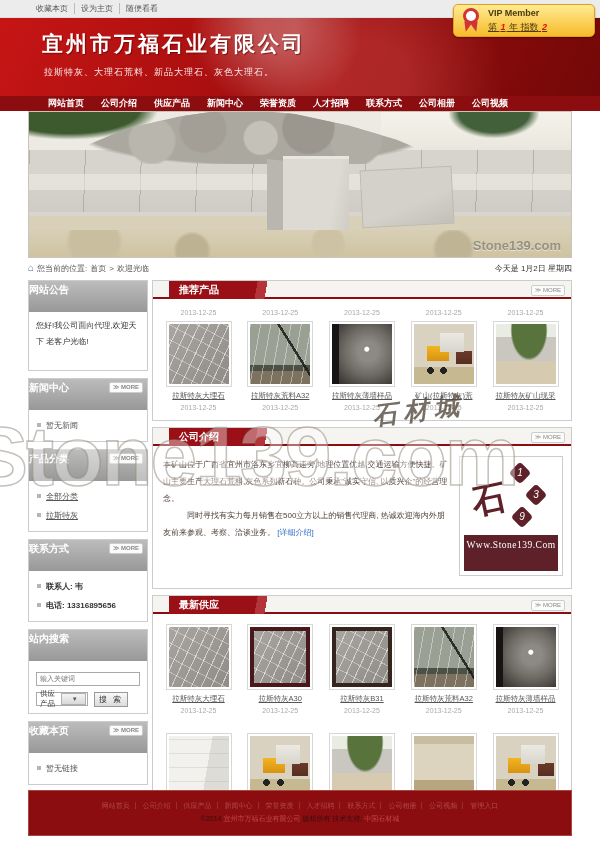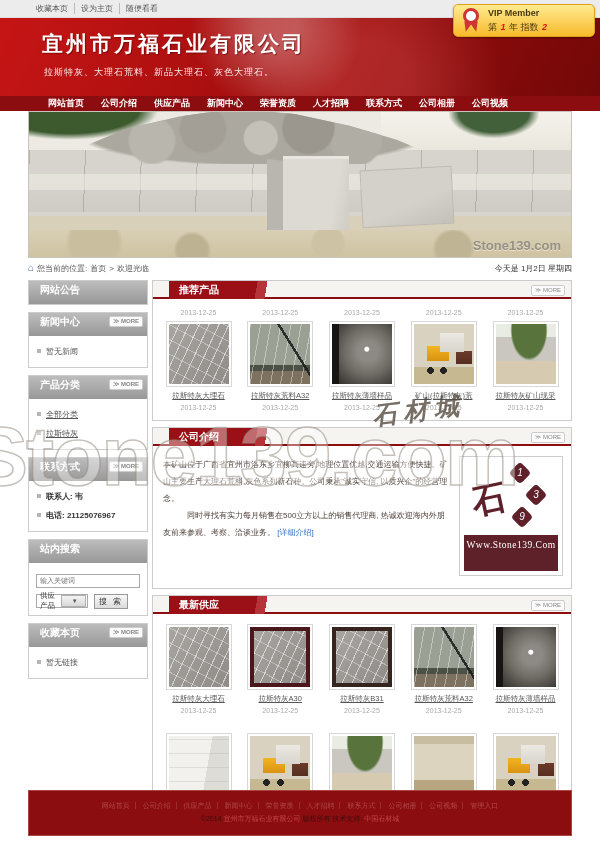--- a/index.html
+++ b/index.html
@@ -20,21 +20,21 @@
   .subtitle { position:absolute; left:44px; top:48px; font-size:9px; color:#fbe9e9; letter-spacing:1px; }
 
   
   .vip { position:absolute; right:5px; top:4px; width:142px; height:33px; background:linear-gradient(#ffeb92,#f7bb2b); border:1px solid #e2a11a; border-radius:5px; box-shadow:0 1px 2px rgba(0,0,0,0.35); display:flex; align-items:center; padding-left:8px; cursor:pointer; }
   .medal { position:relative; width:18px; height:26px; margin-right:8px; }
   .medal .ring { position:absolute; left:1px; top:0; width:16px; height:16px; border-radius:50%; background:#fff; border:3px solid #cf3333; }
   .medal .rib1, .medal .rib2 { position:absolute; top:14px; width:0; height:0; border-left:4px solid transparent; border-right:4px solid transparent; border-top:10px solid #d03434; }
   .medal .rib1 { left:1px; transform:rotate(14deg); }
   .medal .rib2 { left:9px; transform:rotate(-14deg); }
   .vip-l1 { font-size:9px; font-weight:bold; color:#4a3a10; }
-  .vip-l2 { font-size:9px; color:#4a3a10; margin-top:3px; }
+  .vip-l2 { font-size:9px; color:#4a3a10; margin-top:3px;text-decoration:underline; }
   .vip-num { color:#e01010; font-weight:bold; font-style:italic; padding:0 1px; }
 
   
   .nav { position:absolute; left:0; top:96px; width:600px; height:15px; background:#8b0d10; display:flex; align-items:center; padding-left:48px; }
   .nav a { font-size:9px; font-weight:bold; color:#fff; text-decoration:none; margin-right:17px; white-space:nowrap; cursor:pointer; }
 
   
   .banner { position:absolute; left:28px; top:111px; width:544px; height:147px; overflow:hidden; border:1px solid #c9c5bd; background:linear-gradient(180deg,#eceae3 0 30%, #d8d5ce 30% 72%, #d9d0ba 72% 100%); }
   .b-sky { position:absolute; right:0; top:0; width:190px; height:42px; background:linear-gradient(#f4f2ea,#e8e6dc); }
   .b-treeL { position:absolute; left:-20px; top:-14px; width:150px; height:42px; background:radial-gradient(ellipse at 40% 30%, #3c5a2e 0 55%, rgba(60,90,46,0) 70%); }
@@ -65,21 +65,21 @@
   
   .crumbs { position:absolute; left:28px; top:259px; width:544px; height:18px; display:flex; justify-content:space-between; align-items:center; font-size:8px; color:#555; }
   .crumbs .left { display:flex; align-items:center; gap:3px; }
   .home-ico { color:#4a6fa5; font-size:10px; line-height:8px; }
   .crumbs a { color:#555; text-decoration:none; cursor:pointer; }
   .crumbs .right { color:#333; }
 
   
   .sidebar { position:absolute; left:28px; top:280px; width:120px; }
   .sb-block { border:1px solid #ccc; background:#fff; margin-bottom:7px; }
-  .sb-head { position:relative; height:23px; background:linear-gradient(#bcbcbc,#989898); color:#fff; font-size:10px; font-weight:bold; line-height:18px; padding-left:11px; }
+  .sb-head { position:relative; height:31px; background:linear-gradient(#bcbcbc,#989898); color:#fff; font-size:10px; font-weight:bold; line-height:18px; padding-left:0; }
   .more-btn { position:absolute; right:4px; top:3px; font-size:6px; color:#888; background:#fbfbfb; border:1px solid #ccc; border-radius:2px; padding:1px 3px; line-height:7px; cursor:pointer; }
   .sb-body { padding:6px 7px; }
   .sb-item { position:relative; font-size:8px; color:#555; padding:4px 0 4px 10px; }
   .sb-item::before { content:""; position:absolute; left:1px; top:7px; width:4px; height:4px; background:#b5b5b5; }
   .sb-item a { color:#555; text-decoration:underline; cursor:pointer; }
   .sb-notice { font-size:8px; color:#333; line-height:16px; min-height:46px; }
   .sb-contact { font-size:8px; color:#333; font-weight:bold; }
   .search-input { width:104px; height:14px; border:1px solid #aaa; font-size:7px; color:#999; padding:0 3px; background:#fff; }
   .search-row { display:flex; align-items:center; margin-top:6px; gap:6px; }
   .sel { display:flex; align-items:center; width:52px; height:14px; border:1px solid #aaa; background:#fff; font-size:7.5px; color:#333; cursor:pointer; }
@@ -224,20 +224,23 @@
       <span>&gt;</span>
       <span>欢迎光临</span>
     </div>
     <div class="right">今天是 1月2日 星期四</div>
   </div>
 
   <div class="sidebar">
 
     <div class="sb-block">
       <div class="sb-head">网站公告</div>
+      <div class="sb-body">
+        <div class="sb-notice">您好!我公司面向代理,欢迎天下 老客户光临!</div>
+      </div>
     </div>
 
     <div class="sb-block">
       <div class="sb-head"><span>新闻中心</span>
         <span class="more-btn">≫ MORE</span></div>
       <div class="sb-body">
         <div class="sb-item">暂无新闻</div>
       </div>
     </div>
 
@@ -248,21 +251,21 @@
         <div class="sb-item"><a>全部分类</a></div>
         <div class="sb-item"><a>拉斯特灰</a></div>
       </div>
     </div>
 
     <div class="sb-block">
       <div class="sb-head"><span>联系方式</span>
         <span class="more-btn">≫ MORE</span></div>
       <div class="sb-body">
         <div class="sb-item sb-contact">联系人: 韦</div>
-        <div class="sb-item sb-contact">电话: 21125076967</div>
+        <div class="sb-item sb-contact">电话: 13316895656</div>
       </div>
     </div>
 
     <div class="sb-block">
       <div class="sb-head">站内搜索</div>
       <div class="sb-body">
         <input class="search-input" placeholder="输入关键词" style="">
         <div class="search-row">
           <div class="sel">
             <span>供应产品</span>

